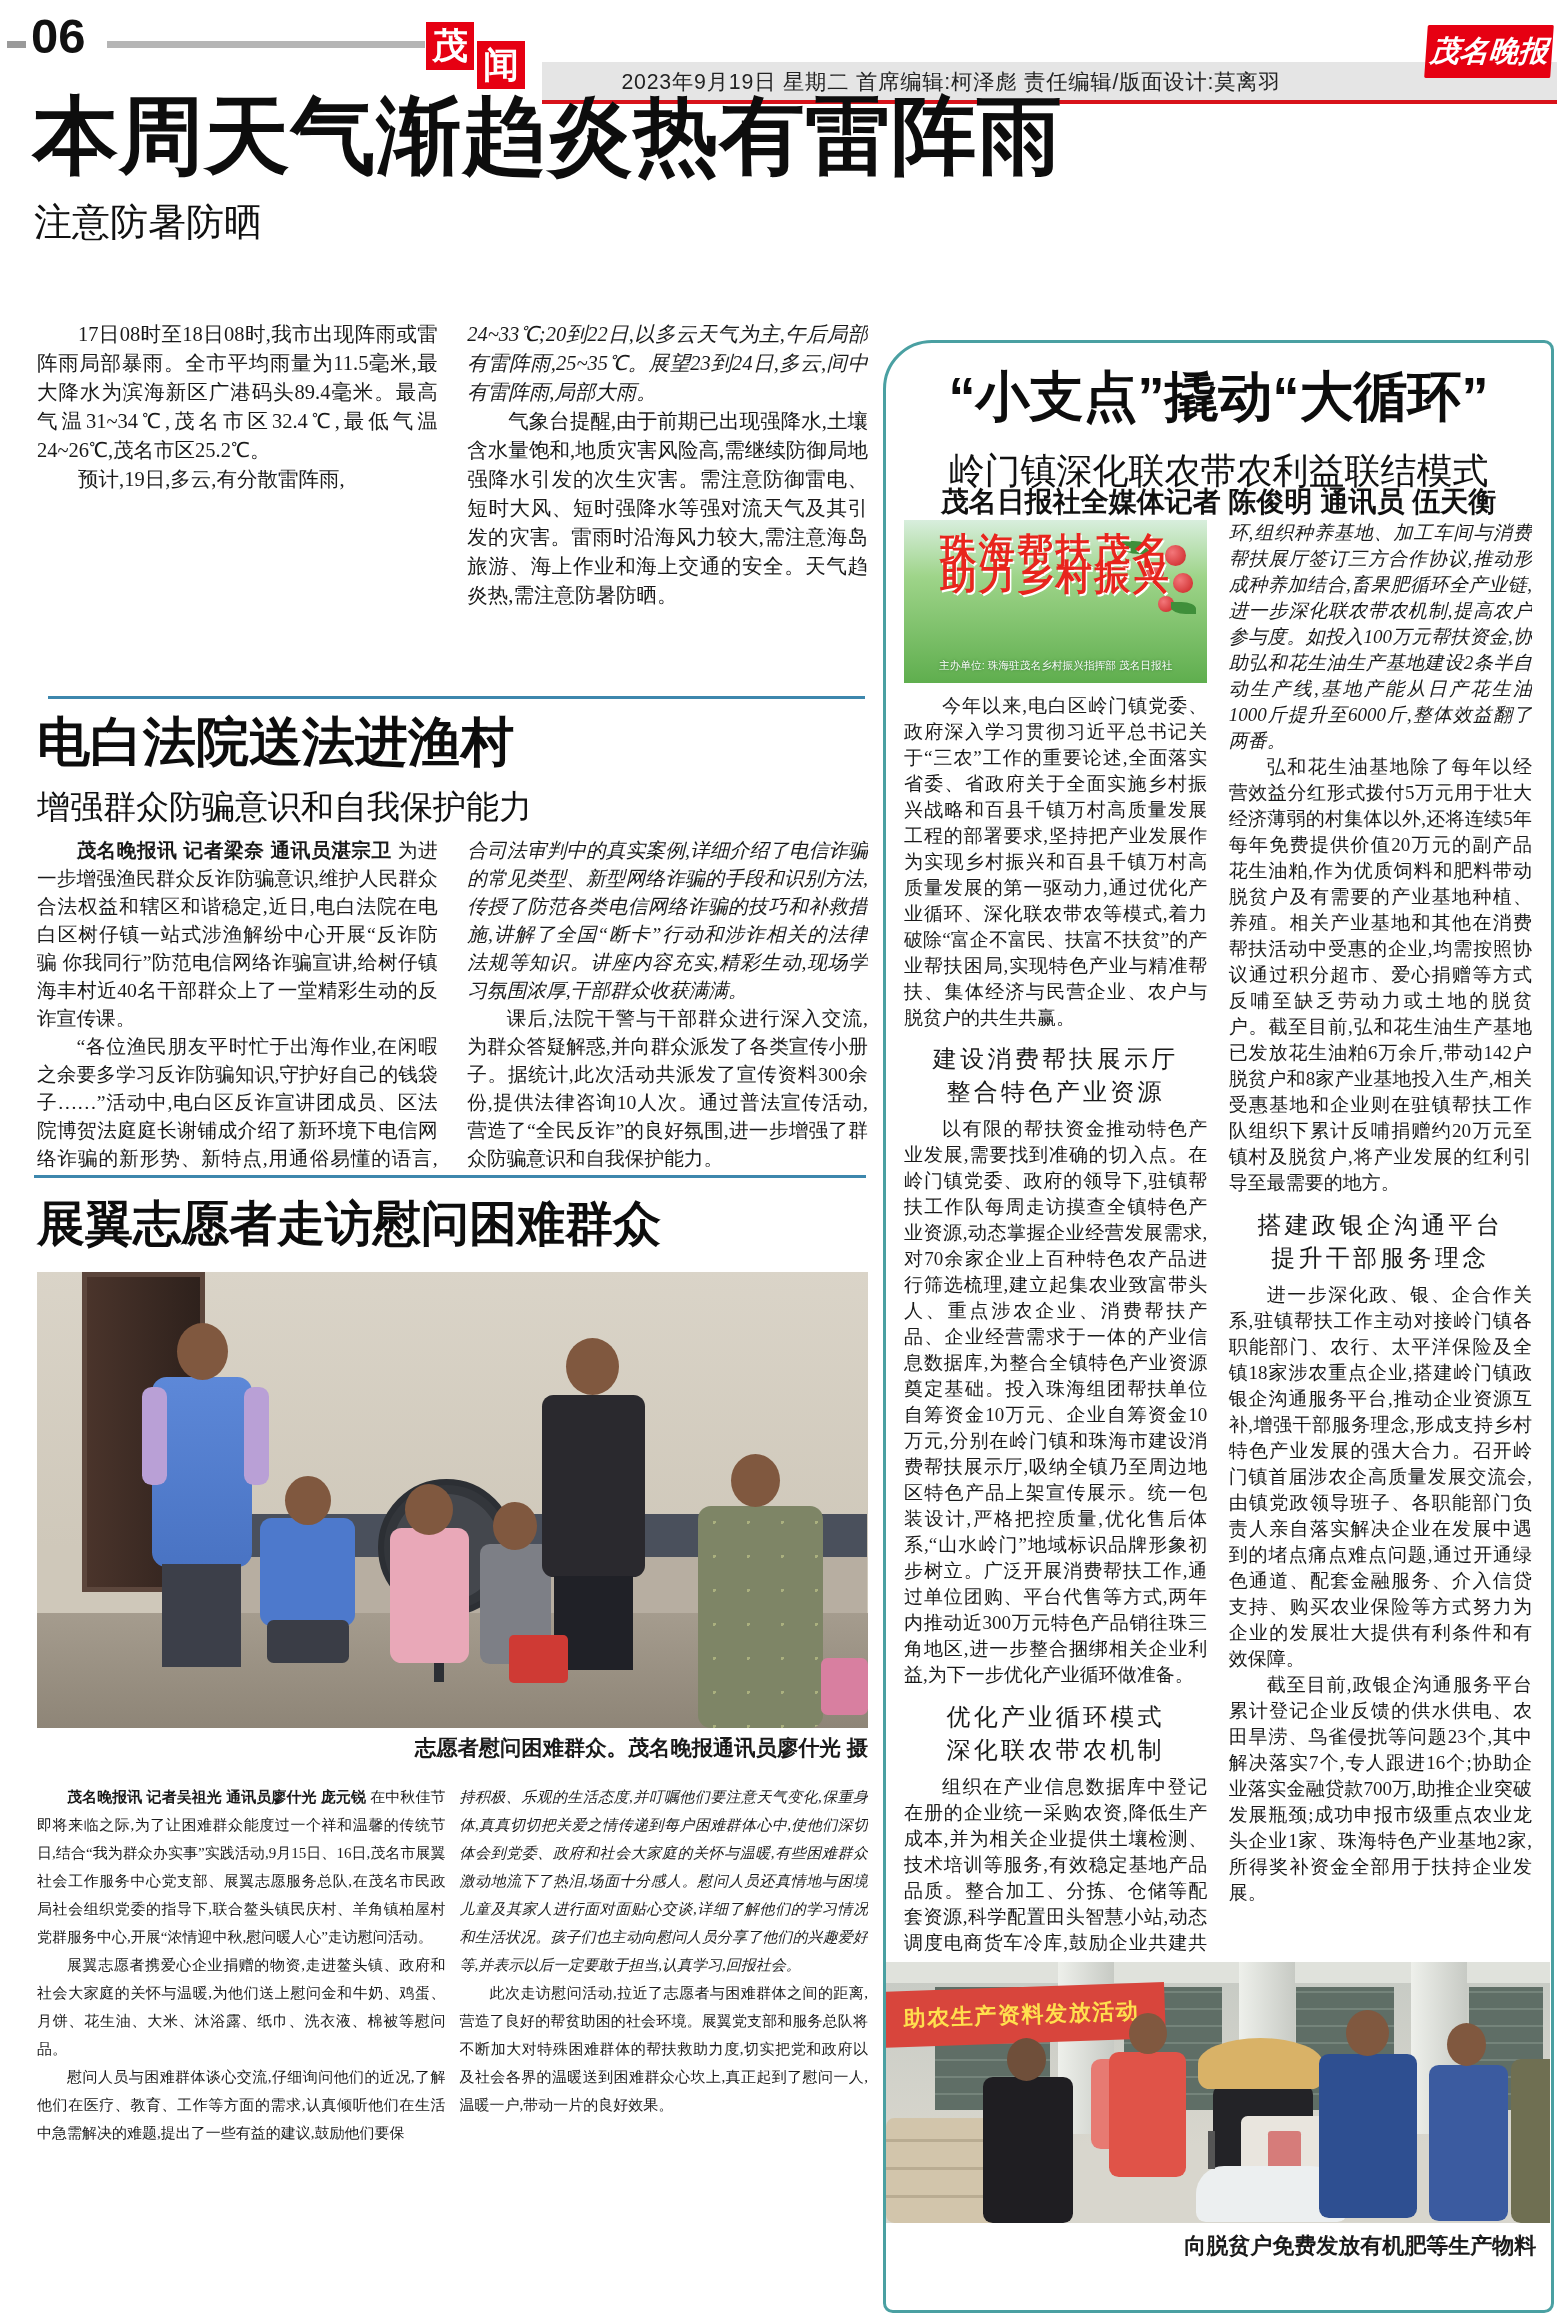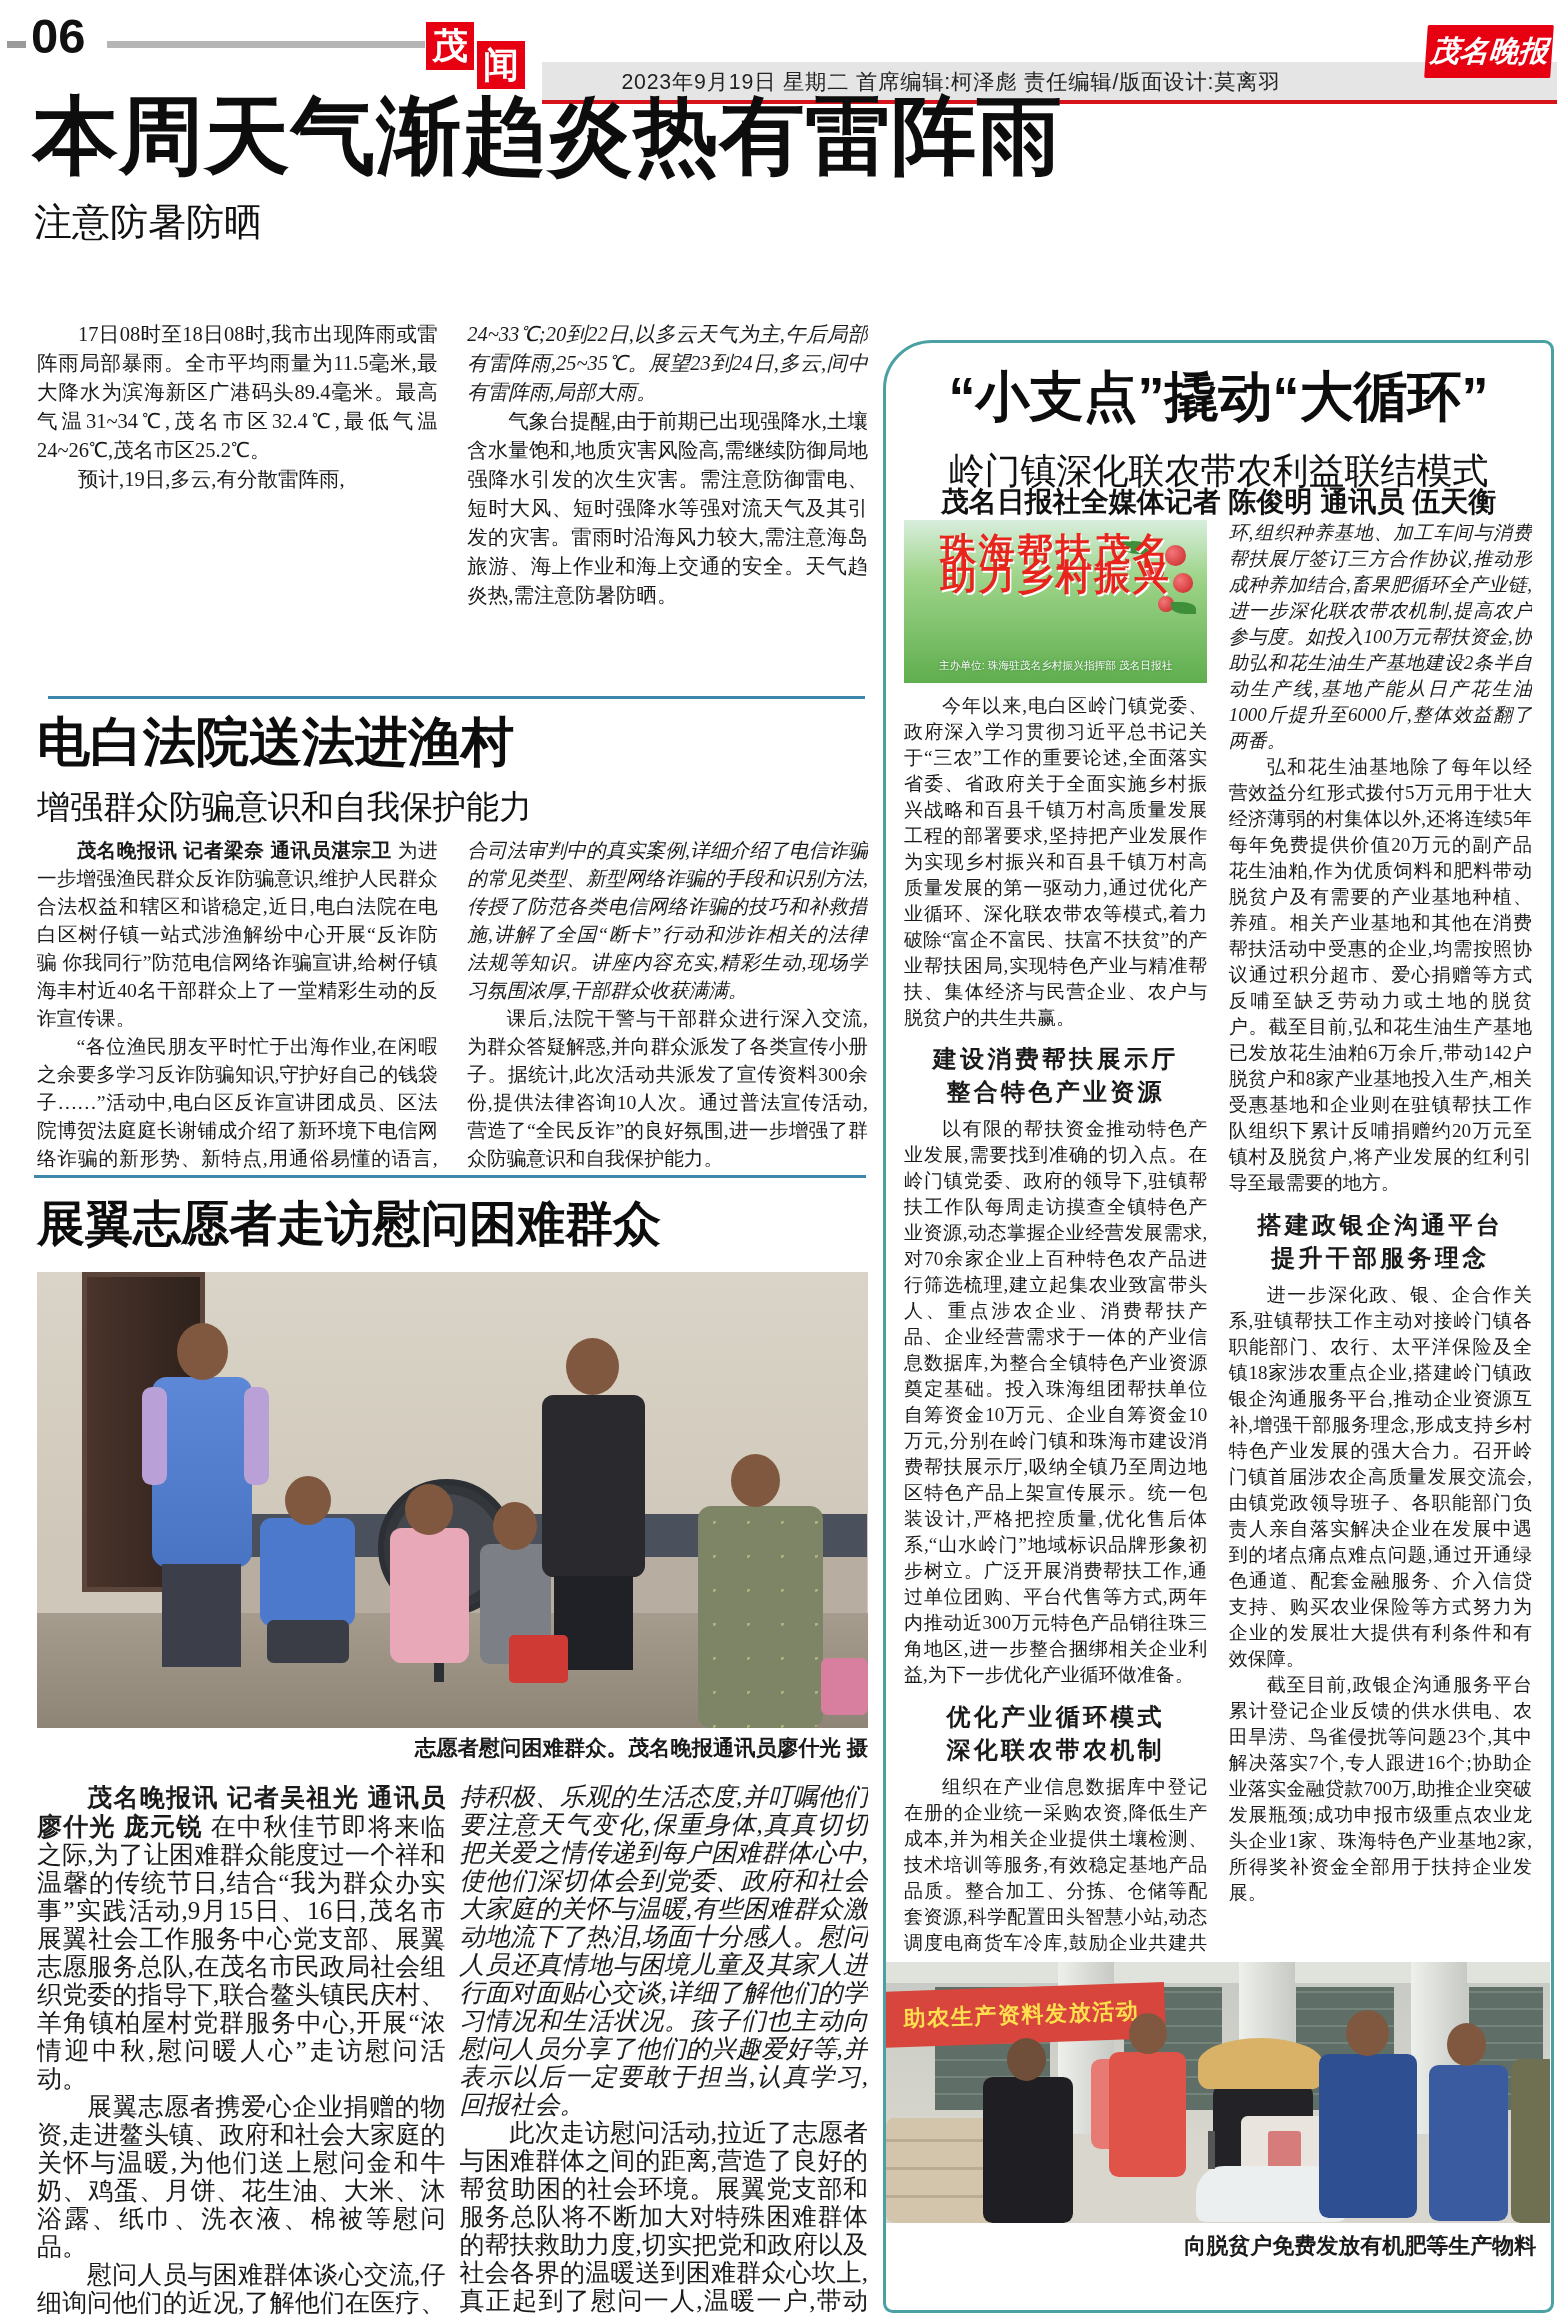--- a/index.html
+++ b/index.html
@@ -39,34 +39,34 @@
   .rule{background:#3d87ad;height:3.3px;}
   #rule1{left:48px;top:696px;width:817px;}
   #fayuan-title{left:37px;top:707px;font-family:"Liberation Sans",sans-serif;font-weight:900;font-size:53px;color:#0d0d0d;}
   #fayuan-sub{left:37px;top:785px;font-family:"Liberation Sans",sans-serif;font-size:33px;color:#111;}
   #fayuan-cols{left:37px;top:836px;width:831px;height:335px;font-size:19.7px;line-height:28px;}
   #rule2{left:34px;top:1175px;width:832px;}
   #zhanyi-title{left:37px;top:1192px;font-family:"Liberation Sans",sans-serif;font-weight:900;font-size:48px;color:#0d0d0d;}
   #photo1{left:37px;top:1272px;width:831px;height:456px;overflow:hidden;background:#cfc8bb;}
   #caption1{left:37px;top:1733px;width:831px;text-align:right;font-family:"Liberation Sans",sans-serif;
             font-weight:700;font-size:21.3px;}
-  #zhanyi-cols{left:37px;top:1783px;width:831px;height:532px;font-size:25px;line-height:28px;gap:14px;}
+  #zhanyi-cols{left:37px;top:1783px;width:831px;height:532px;font-size:15px;line-height:28px;gap:14px;}
 
   
   .rbox{left:883px;top:340px;width:671px;height:1973px;border:3.3px solid #4aa0a2;
         border-radius:49px 9.8px 9.8px 9.8px;box-sizing:border-box;background:#fff;}
   .r-title{position:absolute;left:0;top:18px;width:100%;text-align:center;
            font-family:"Liberation Sans",sans-serif;font-weight:900;font-size:54px;color:#0d0d0d;}
   .r-sub{position:absolute;left:0;top:92px;width:100%;text-align:center;
          font-family:"Liberation Sans",sans-serif;font-size:36px;color:#111;margin-top:12px;}
   .r-byline{position:absolute;left:0;top:140px;width:100%;text-align:center;
             font-family:"Liberation Sans",sans-serif;font-weight:700;font-size:28px;color:#111;}
   .r-cols{position:absolute;left:18px;top:177px;width:628px;height:1438px;display:flex;gap:21.3px;
           text-align:justify;font-size:19px;line-height:26px;overflow:hidden;}
-  .sec-h{font-family:"Liberation Sans",sans-serif;font-weight:700;font-size:24px;line-height:33px;
+  .sec-h{font-family:"Liberation Sans",sans-serif;font-weight:400;font-size:24px;line-height:33px;
          text-align:center;letter-spacing:3.3px;margin:11.5px 0 8.2px 0;text-indent:0;}
   
   .banner{position:relative;width:100%;height:163px;margin-bottom:9.8px;overflow:hidden;
           background:linear-gradient(180deg,#d8eedd 0%,#9ed489 35%,#5fae4e 100%);}
   .banner-l1,.banner-l2{position:relative;text-align:center;font-family:"Liberation Sans",sans-serif;
           font-weight:900;font-size:36px;color:#e8251d;letter-spacing:2.5px;text-shadow:1.6px 1.6px 0 #ffffff;}
   .banner-l1{margin-top:18px;}
   .banner-org{position:absolute;left:0;bottom:4.9px;width:100%;text-align:center;font-size:10.7px;color:#fff;
           font-family:"Liberation Sans",sans-serif;text-shadow:0 0 2.5px #2c6b2c;}
   .lychee{position:absolute;border-radius:50%;background:radial-gradient(circle at 35% 35%,#f3777a,#c92121);}

